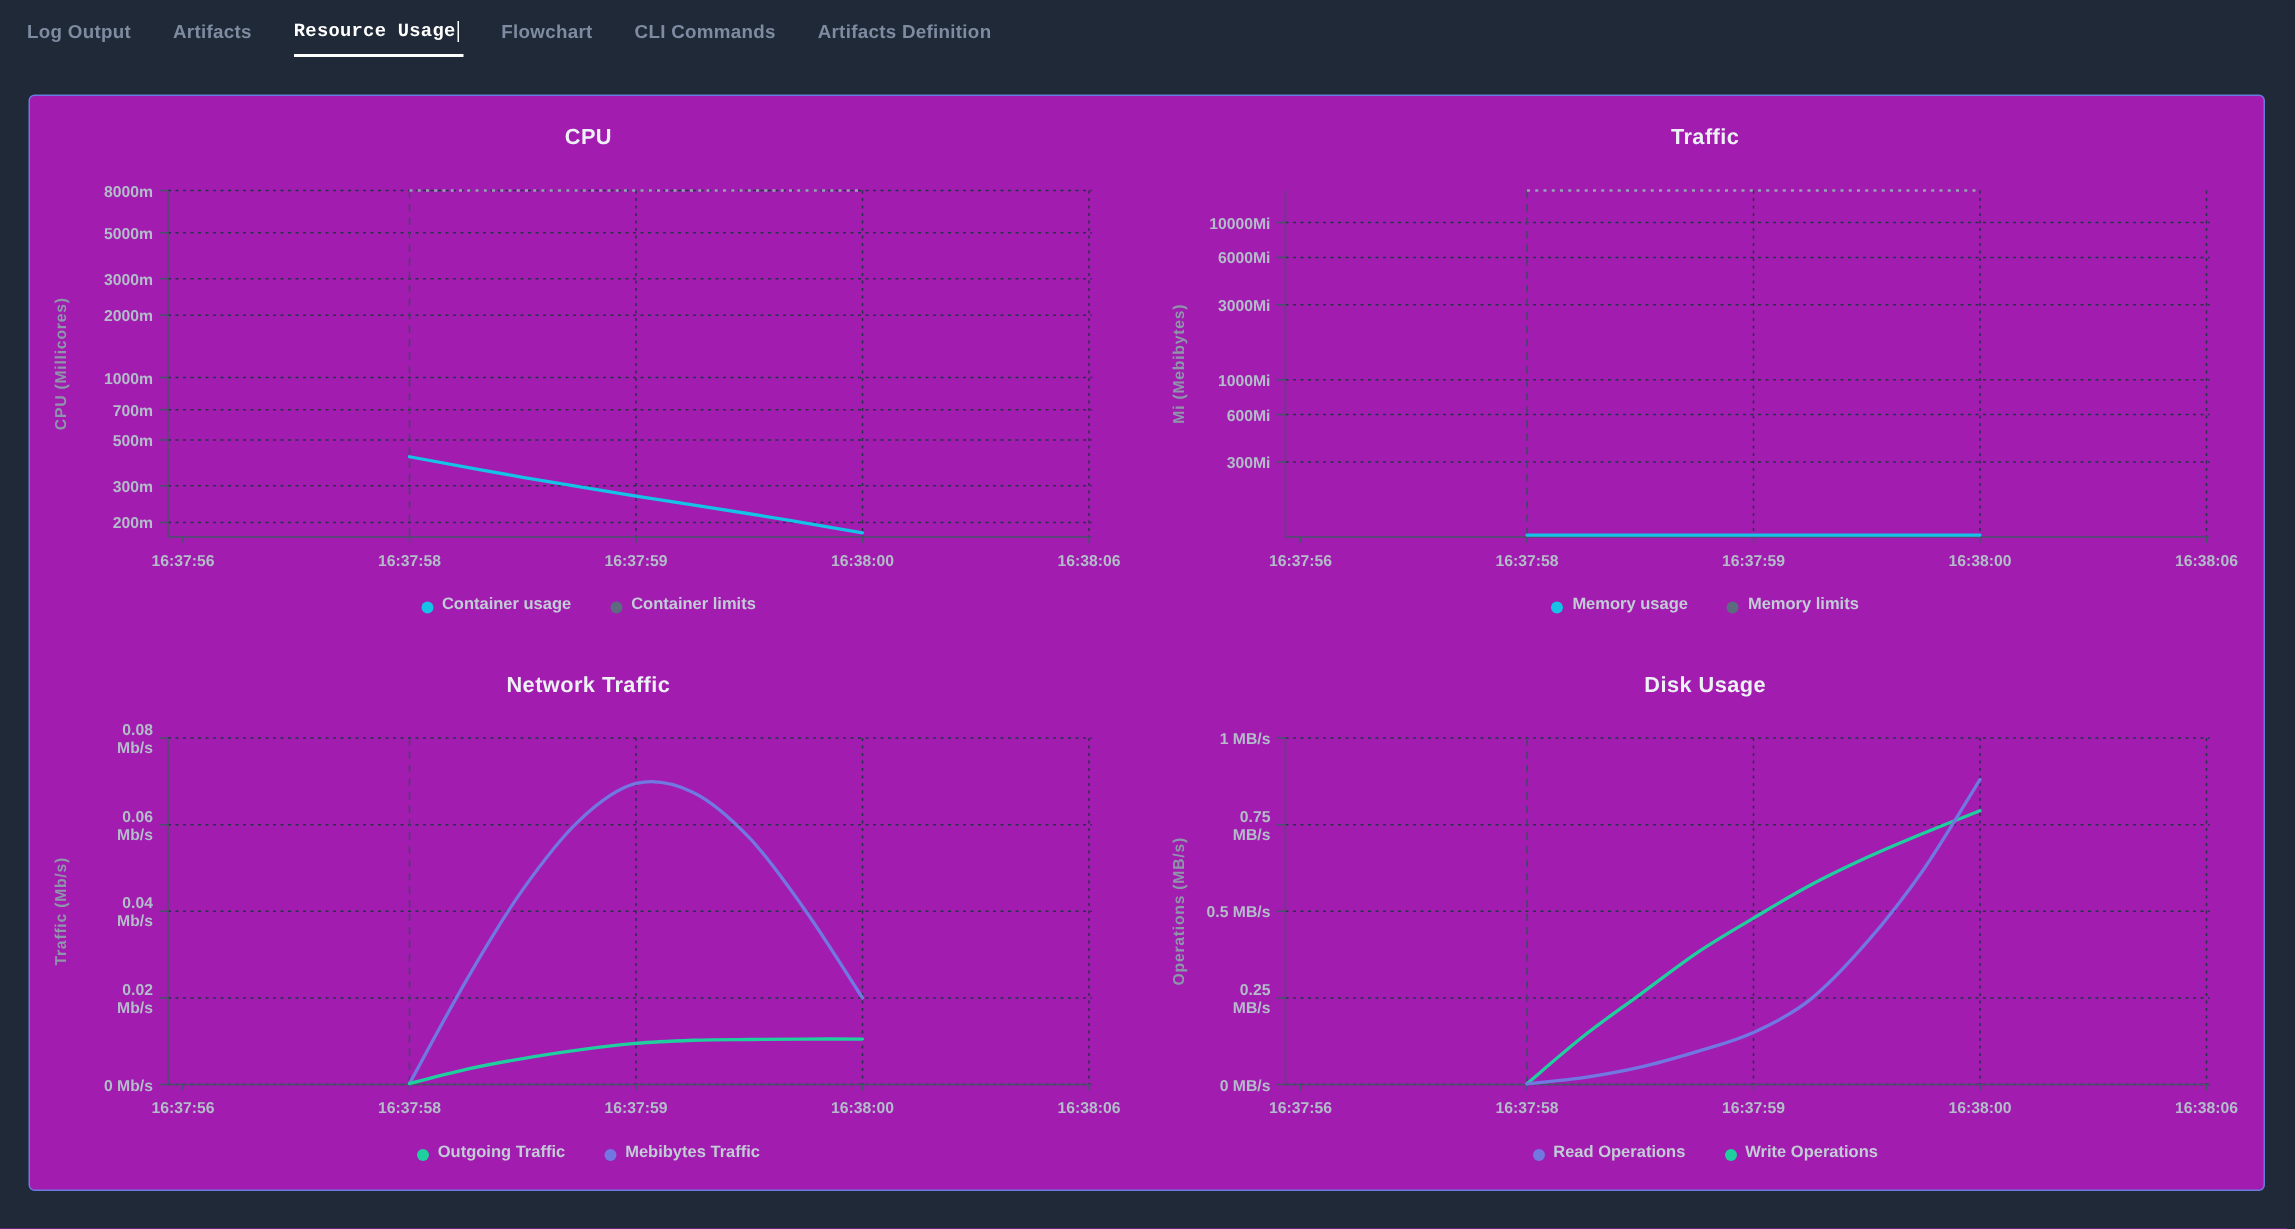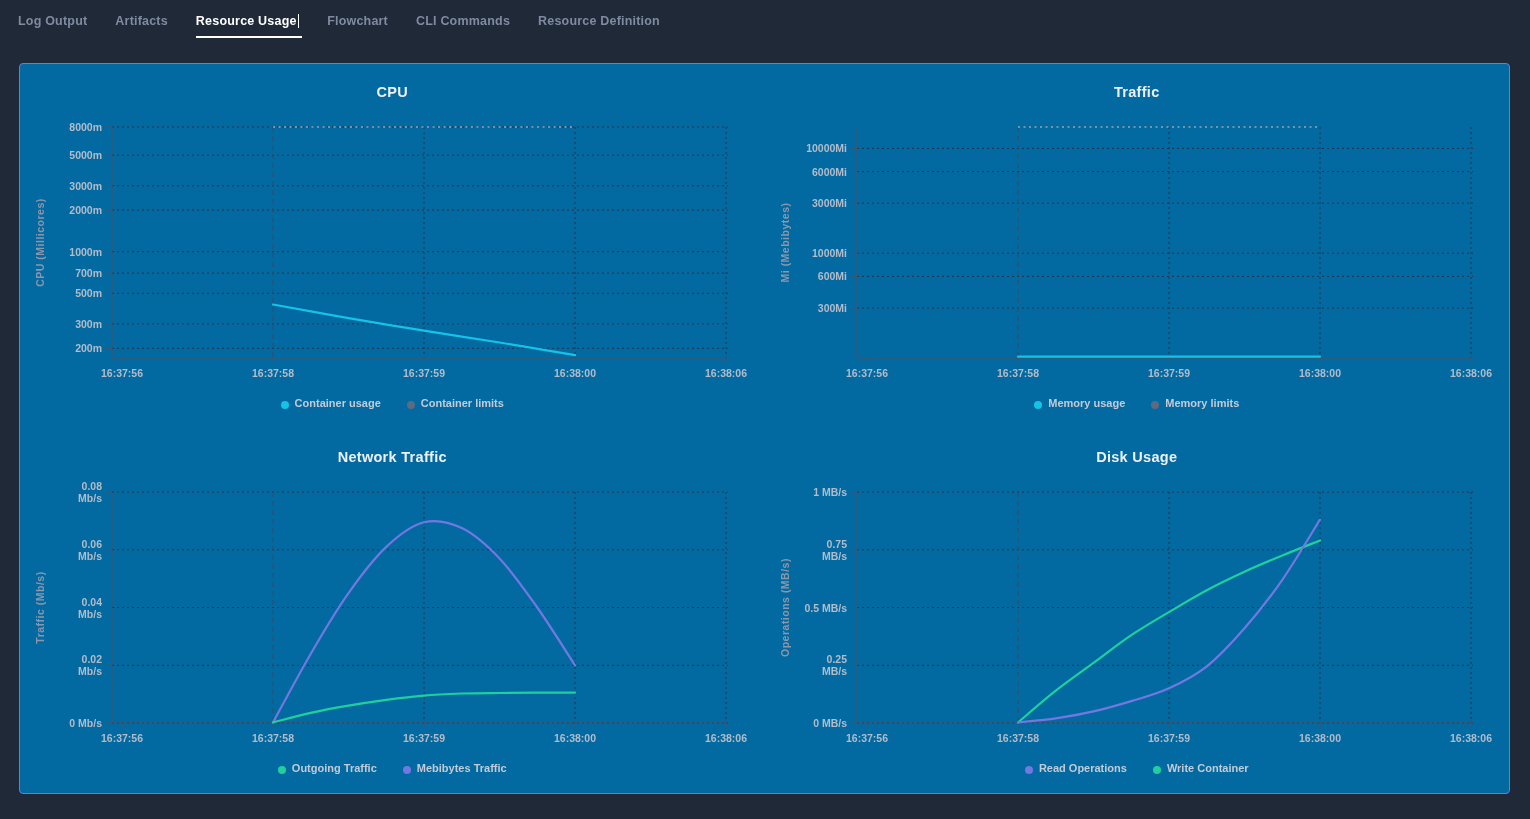--- a/index.html
+++ b/index.html
@@ -14,31 +14,31 @@
     display:flex;gap:28px;
     padding:14px 0 0 18px;height:32px;
     align-items:flex-start;
   }
   .tab{
     position:relative;
     font-size:12.5px;font-weight:bold;letter-spacing:.2px;
     color:#7e8ba0;cursor:pointer;
     padding-bottom:10px;display:flex;align-items:center;
   }
-  .tab.active{color:#ffffff;}
+  .tab.active{color:#ffffff;font-family:Liberation Mono, monospace;}
   .tab.active::after{
     content:'';position:absolute;left:0;right:-3px;bottom:0;
     height:2.5px;background:#ffffff;
   }
   .caret{display:inline-block;width:1.5px;height:14px;background:#ffffff;margin-left:1px;}
   
   .panel{
     position:absolute;left:19px;top:63px;
     width:1491px;height:731px;box-sizing:border-box;
-    background:#0369a1;
+    background:#a21caf;
     border:1.5px solid #6a7ade;border-radius:4px;
   }
   .grid{
     display:grid;height:100%;
     grid-template-columns:1fr 1fr;grid-template-rows:1fr 1fr;
   }
   .cell{
     display:flex;flex-direction:column;align-items:center;
     padding-top:20px;box-sizing:border-box;overflow:hidden;
   }
@@ -75,21 +75,21 @@
       <span>Resource Usage</span>
       <span class="caret"></span>
     </div>
     <div class="tab">
       <span>Flowchart</span>
     </div>
     <div class="tab">
       <span>CLI Commands</span>
     </div>
     <div class="tab">
-      <span>Resource Definition</span>
+      <span>Artifacts Definition</span>
     </div>
   </div>
 
 <div class="panel">
   <div class="grid" id="grid">
       <div class="cell">
         <div class="ctitle">CPU</div>
         <svg width="740" height="272">
           <line x1="90" y1="14.0" x2="706" y2="14.0" class="gridline"></line>
           <line x1="90" y1="42.2" x2="706" y2="42.2" class="gridline"></line>
@@ -294,18 +294,18 @@
           <path d="M251.0 244.5 C257.3 239.2 276.2 222.6 288.8 212.7 C301.3 202.7 313.9 194.2 326.5 184.9 C339.1 175.7 351.7 165.7 364.3 157.2 C376.8 148.8 389.4 141.6 402.0 134.1 C414.6 126.6 427.2 118.9 439.8 112.2 C452.3 105.4 464.9 99.5 477.5 93.7 C490.1 87.9 502.7 82.7 515.3 77.5 C527.8 72.3 546.7 65.0 553.0 62.5" fill="none" stroke="#1fd09e" stroke-width="2.2" stroke-linecap="round" stroke-linejoin="round"></path>
           <path d="M251.0 244.5 C257.3 243.8 276.2 242.2 288.8 240.4 C301.3 238.5 313.9 236.3 326.5 233.4 C339.1 230.6 351.7 226.9 364.3 223.1 C376.8 219.2 389.4 216.1 402.0 210.3 C414.6 204.6 427.2 198.4 439.8 188.4 C452.3 178.4 464.9 164.7 477.5 150.3 C490.1 135.9 502.7 119.9 515.3 101.8 C527.8 83.7 546.7 51.7 553.0 41.7" fill="none" stroke="#7178e2" stroke-width="2.2" stroke-linecap="round" stroke-linejoin="round"></path>
         </svg>
         <div class="legend">
           <span class="litem">
             <span class="dot" style="background: rgb(113, 120, 226);"></span>
             <span class="llabel">Read Operations</span>
           </span>
           <span class="litem">
             <span class="dot" style="background: rgb(31, 208, 158);"></span>
-            <span class="llabel">Write Container</span>
+            <span class="llabel">Write Operations</span>
           </span>
         </div>
       </div>
     </div>
 </div>
 
 </body></html>

